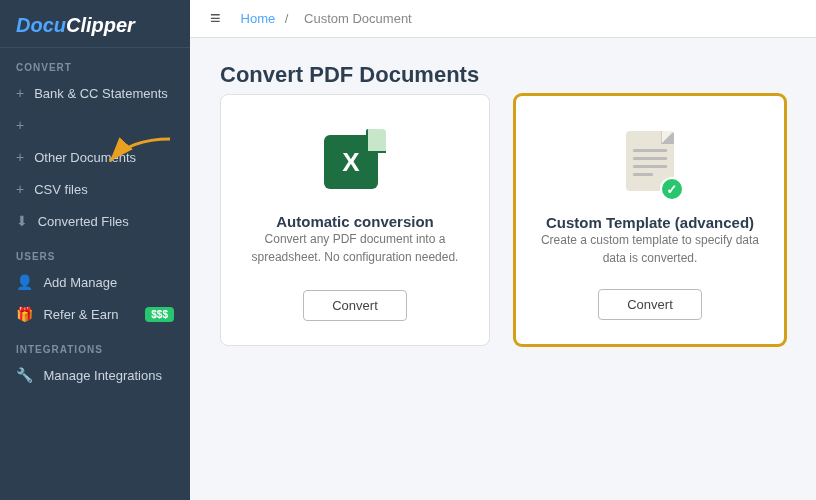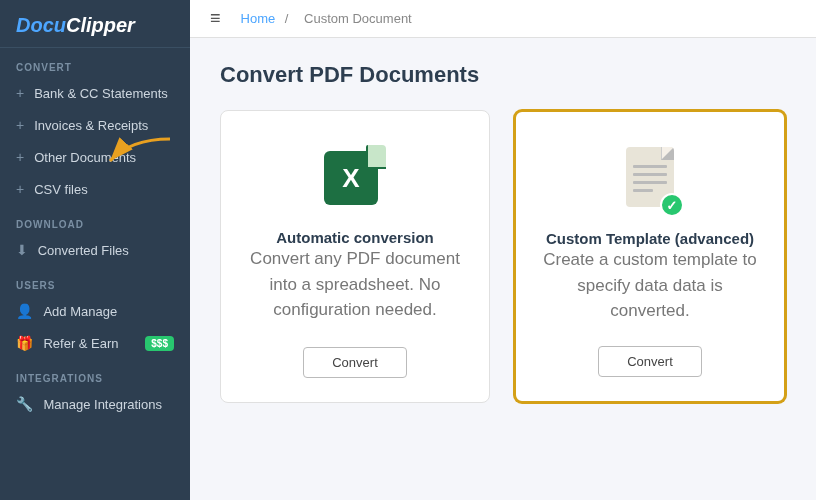--- a/index.html
+++ b/index.html
@@ -93,21 +93,21 @@
 
     #content {
       flex: 1;
       padding: 24px 30px;
       overflow-y: auto;
     }
     .page-title {
       font-size: 22px;
       font-weight: 700;
       color: #2d3e50;
-      margin-bottom: 22px;
+      margin-bottom: 6px;
     }
     .cards-row {
       display: flex;
       gap: 24px;
     }
     .card {
       background: #fff;
       border-radius: 8px;
       border: 1px solid #e0e0e0;
       padding: 30px 20px 24px;
@@ -130,21 +130,21 @@
       align-items: center;
       justify-content: center;
       position: relative;
     }
     .card-title {
       font-size: 15px;
       font-weight: 700;
       color: #2d3e50;
     }
     .card-desc {
-      font-size: 17px;
+      font-size: 12px;
       color: #777;
       margin-bottom: 22px;
       line-height: 1.5;
     }
     .card-btn {
       background: #fff;
       border: 1px solid #bbb;
       border-radius: 4px;
       padding: 7px 28px;
       font-size: 13px;
@@ -170,41 +170,39 @@
   </div>
 
   <div class="sidebar-section-label">CONVERT</div>
 
   <div class="sidebar-item">
     <span class="si-icon">+</span>
     <span>Bank &amp; CC Statements</span>
   </div>
   <div class="sidebar-item" style="position:relative;">
     <span class="si-icon">+</span>
-    <span>Invoices &amp; Receipts</span>
   </div>
   <div class="sidebar-item" style="position:relative; overflow:visible;">
     <span class="si-icon">+</span>
     <span>Other Documents</span>
 
     <svg class="arrow-svg" style="left:100px; top:-10px; width:80px; height:50px;" viewBox="0 0 80 50">
       <defs>
         <marker id="arrowhead" markerWidth="8" markerHeight="6" refX="8" refY="3" orient="auto">
           <polygon points="0 0, 8 3, 0 6" fill="#e8a020"></polygon>
         </marker>
       </defs>
       <path d="M 70,8 Q 30,8 10,30" stroke="#e8a020" stroke-width="3" fill="none" marker-end="url(#arrowhead)"></path>
     </svg>
   </div>
   <div class="sidebar-item">
     <span class="si-icon">+</span>
     <span>CSV files</span>
   </div>
 
-  <div class="sidebar-section-label">DOWNLOAD</div>
 
   <div class="sidebar-item">
     <span class="si-icon">⬇</span>
     <span>Converted Files</span>
   </div>
 
   <div class="sidebar-section-label">USERS</div>
 
   <div class="sidebar-item">
     <span class="si-icon">👤</span>

